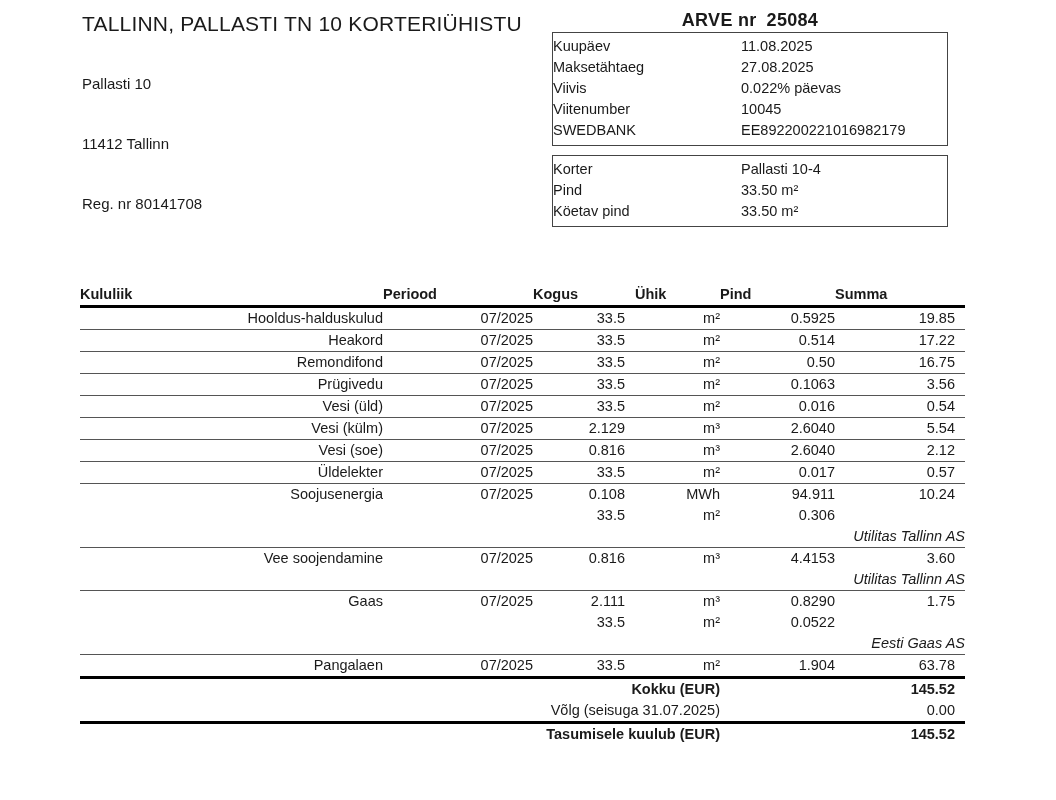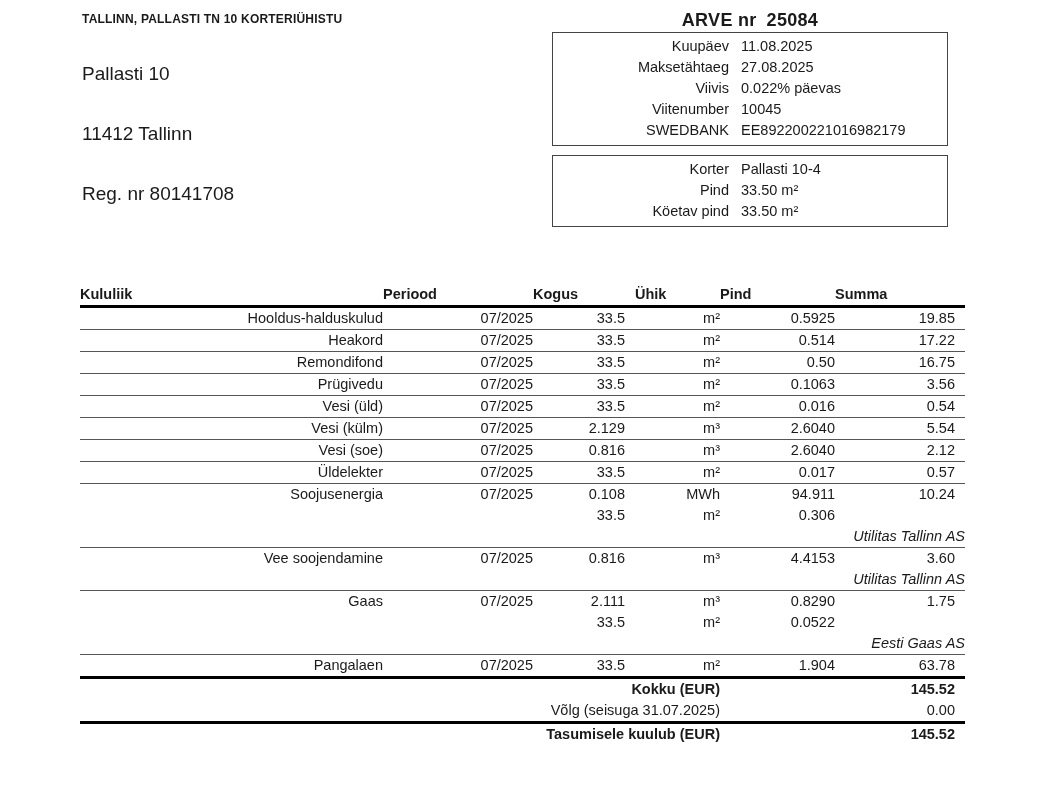--- a/index.html
+++ b/index.html
@@ -19,28 +19,28 @@
   }
 
   
   .seller {
     position: absolute;
     left: 82px;
     top: 12px;
     width: 440px;
   }
   .seller-name {
-    font-size: 12px;
-    font-weight: bold;
+    font-size: 21px;
+    font-weight: normal;
     letter-spacing: 0.2px;
     margin-bottom: 10px;
     white-space: nowrap;
   }
   .seller-line {
-    font-size: 19px;
+    font-size: 15px;
     line-height: 25px;
     white-space: nowrap;
     margin-top: 35px;
   }
 
   
   .invoice-col {
     position: absolute;
     left: 552px;
     top: 10px;
@@ -59,21 +59,21 @@
     padding: 3px 0 4px 0;
   }
   .info-box + .info-box { margin-top: 9px; }
   .info-row {
     display: flex;
     line-height: 21px;
     font-size: 14.5px;
   }
   .info-label {
     width: 176px;
-    text-align: right;
+    text-align: left;
     flex: 0 0 auto;
     white-space: nowrap;
   }
   .info-value {
     margin-left: 12px;
     white-space: nowrap;
   }
   .bold { font-weight: normal; }
 
   

